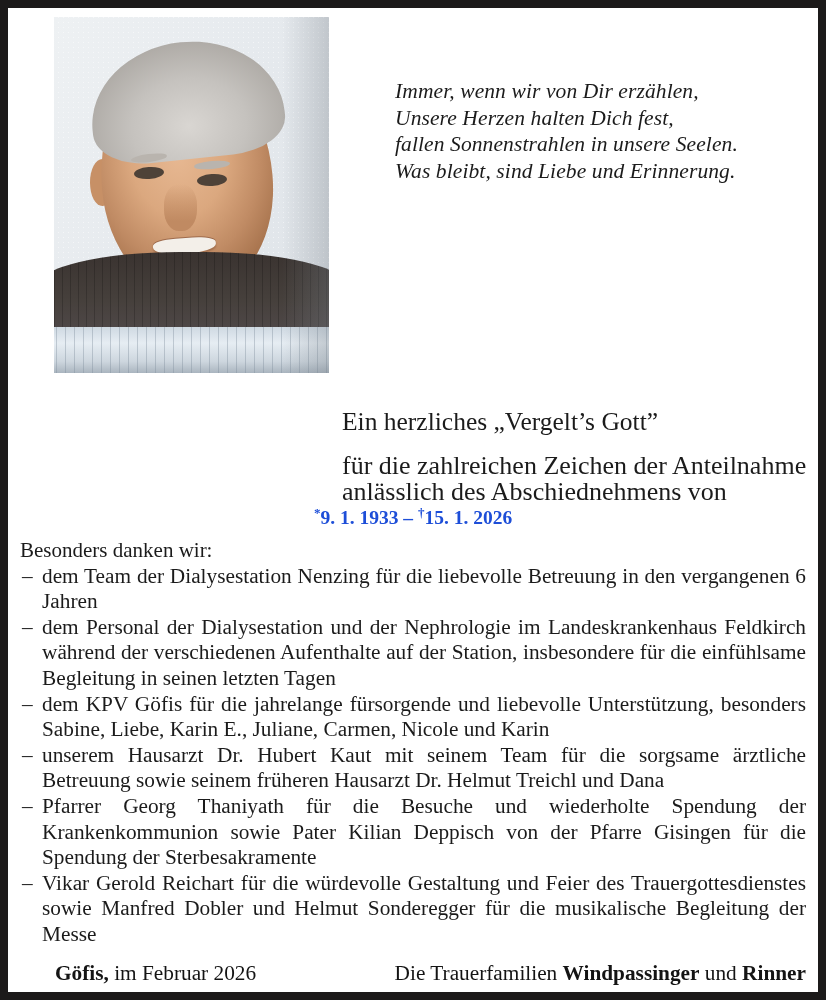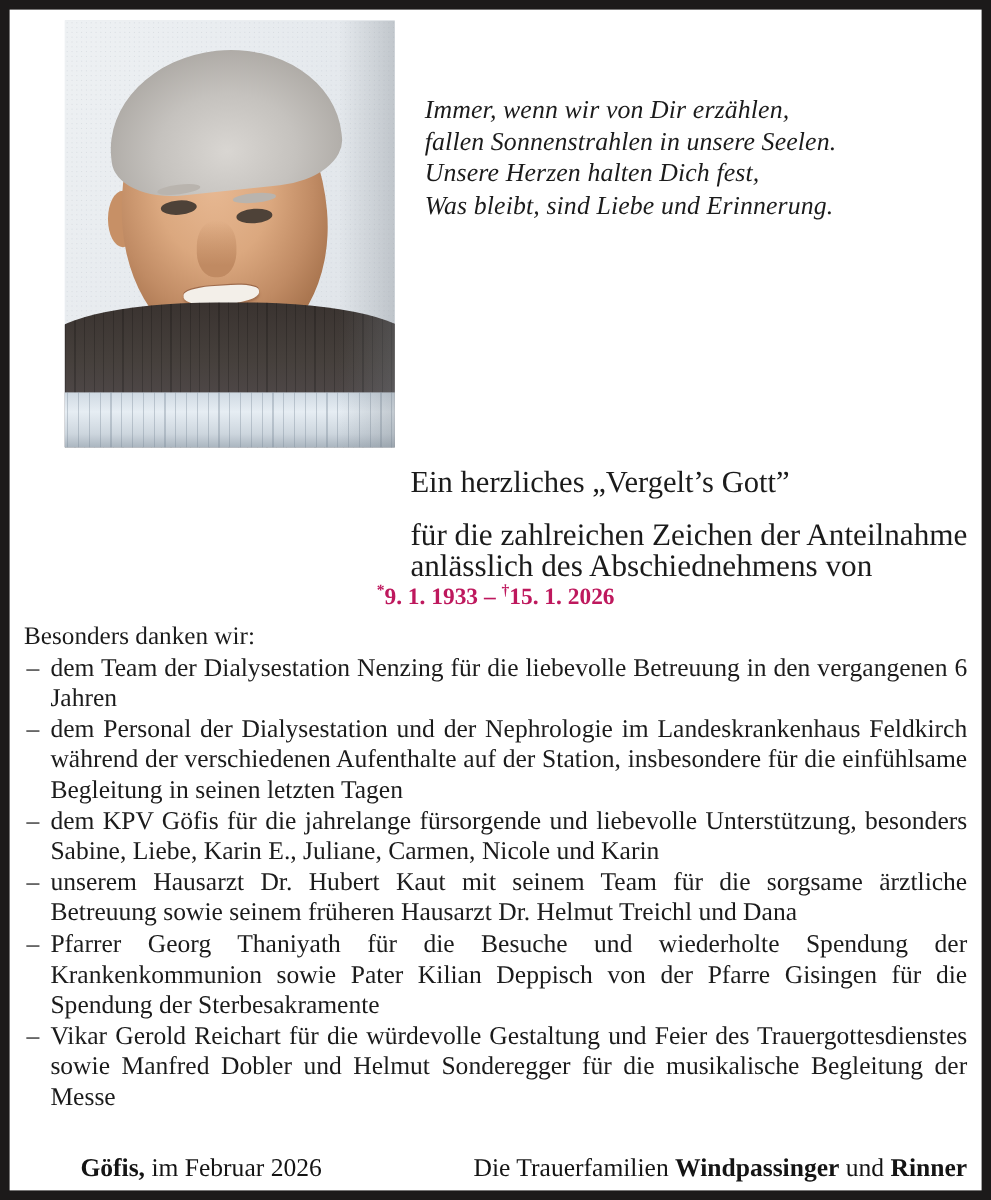--- a/index.html
+++ b/index.html
@@ -27,20 +27,21 @@
     width: 100%;
     height: 100%;
     padding: 9px 12px 4px 12px;
     position: relative;
   }
 
   
   .top {
     display: flex;
     align-items: flex-start;
+    gap: 41px;
   }
   .photo-wrap {
     width: 275px;
     height: 356px;
     flex: 0 0 auto;
     margin-left: 34px;
     overflow: hidden;
     position: relative;
     background: #dfe4e8;
   }
@@ -217,21 +218,21 @@
     font-style: italic;
     font-size: 21.5px;
     line-height: 26.6px;
     color: #1b1b1b;
     letter-spacing: .1px;
   }
   .verse div { white-space: nowrap; }
 
   .thanks-head {
     margin-left: 322px;
-    margin-top: 14px;
+    margin-top: 34px;
     font-size: 25.5px;
     line-height: 30px;
     color: #1b1b1b;
   }
   .thanks-sub {
     margin-left: 322px;
     margin-top: 16px;
     font-size: 26px;
     line-height: 26px;
     color: #1b1b1b;
@@ -246,21 +247,21 @@
     margin-top: 10px;
     color: #141414;
     letter-spacing: .2px;
   }
   .dates {
     text-align: center;
     font-weight: bold;
     font-size: 19.5px;
     line-height: 22px;
     margin-top: 2px;
-    color: #be185d;
+    color: #1d4ed8;
   }
   .dates sup {
     font-size: 13px;
     vertical-align: super;
     line-height: 0;
   }
 
   
   .list-intro {
     font-size: 21px;
@@ -285,21 +286,21 @@
   }
   ul.thanks-list li .dash {
     position: absolute;
     left: 2px;
     top: 0;
   }
 
   
   .footer {
     position: absolute;
-    left: 20px;
+    left: 8px;
     right: 12px;
     bottom: 6px;
     display: flex;
     align-items: baseline;
     font-size: 21.3px;
     line-height: 26px;
     color: #141414;
   }
   .footer .place {
     margin-left: 39px;
@@ -334,22 +335,22 @@
           <div class="p-mouth"></div>
           <div class="p-collar"></div>
           <div class="p-sweater"></div>
           <div class="p-stripe"></div>
           <div class="p-shadow"></div>
         </div>
       </div>
 
       <div class="verse">
         <div>Immer, wenn wir von Dir erzählen,</div>
+        <div>Unsere Herzen halten Dich fest,</div>
         <div>fallen Sonnenstrahlen in unsere Seelen.</div>
-        <div>Unsere Herzen halten Dich fest,</div>
         <div>Was bleibt, sind Liebe und Erinnerung.</div>
       </div>
 
     </div>
 
     <div class="thanks-head">Ein herzliches „Vergelt’s Gott”</div>
 
     <div class="thanks-sub">
       <div>für die zahlreichen Zeichen der Anteilnahme</div>
       <div>anlässlich des Abschiednehmens von</div>

